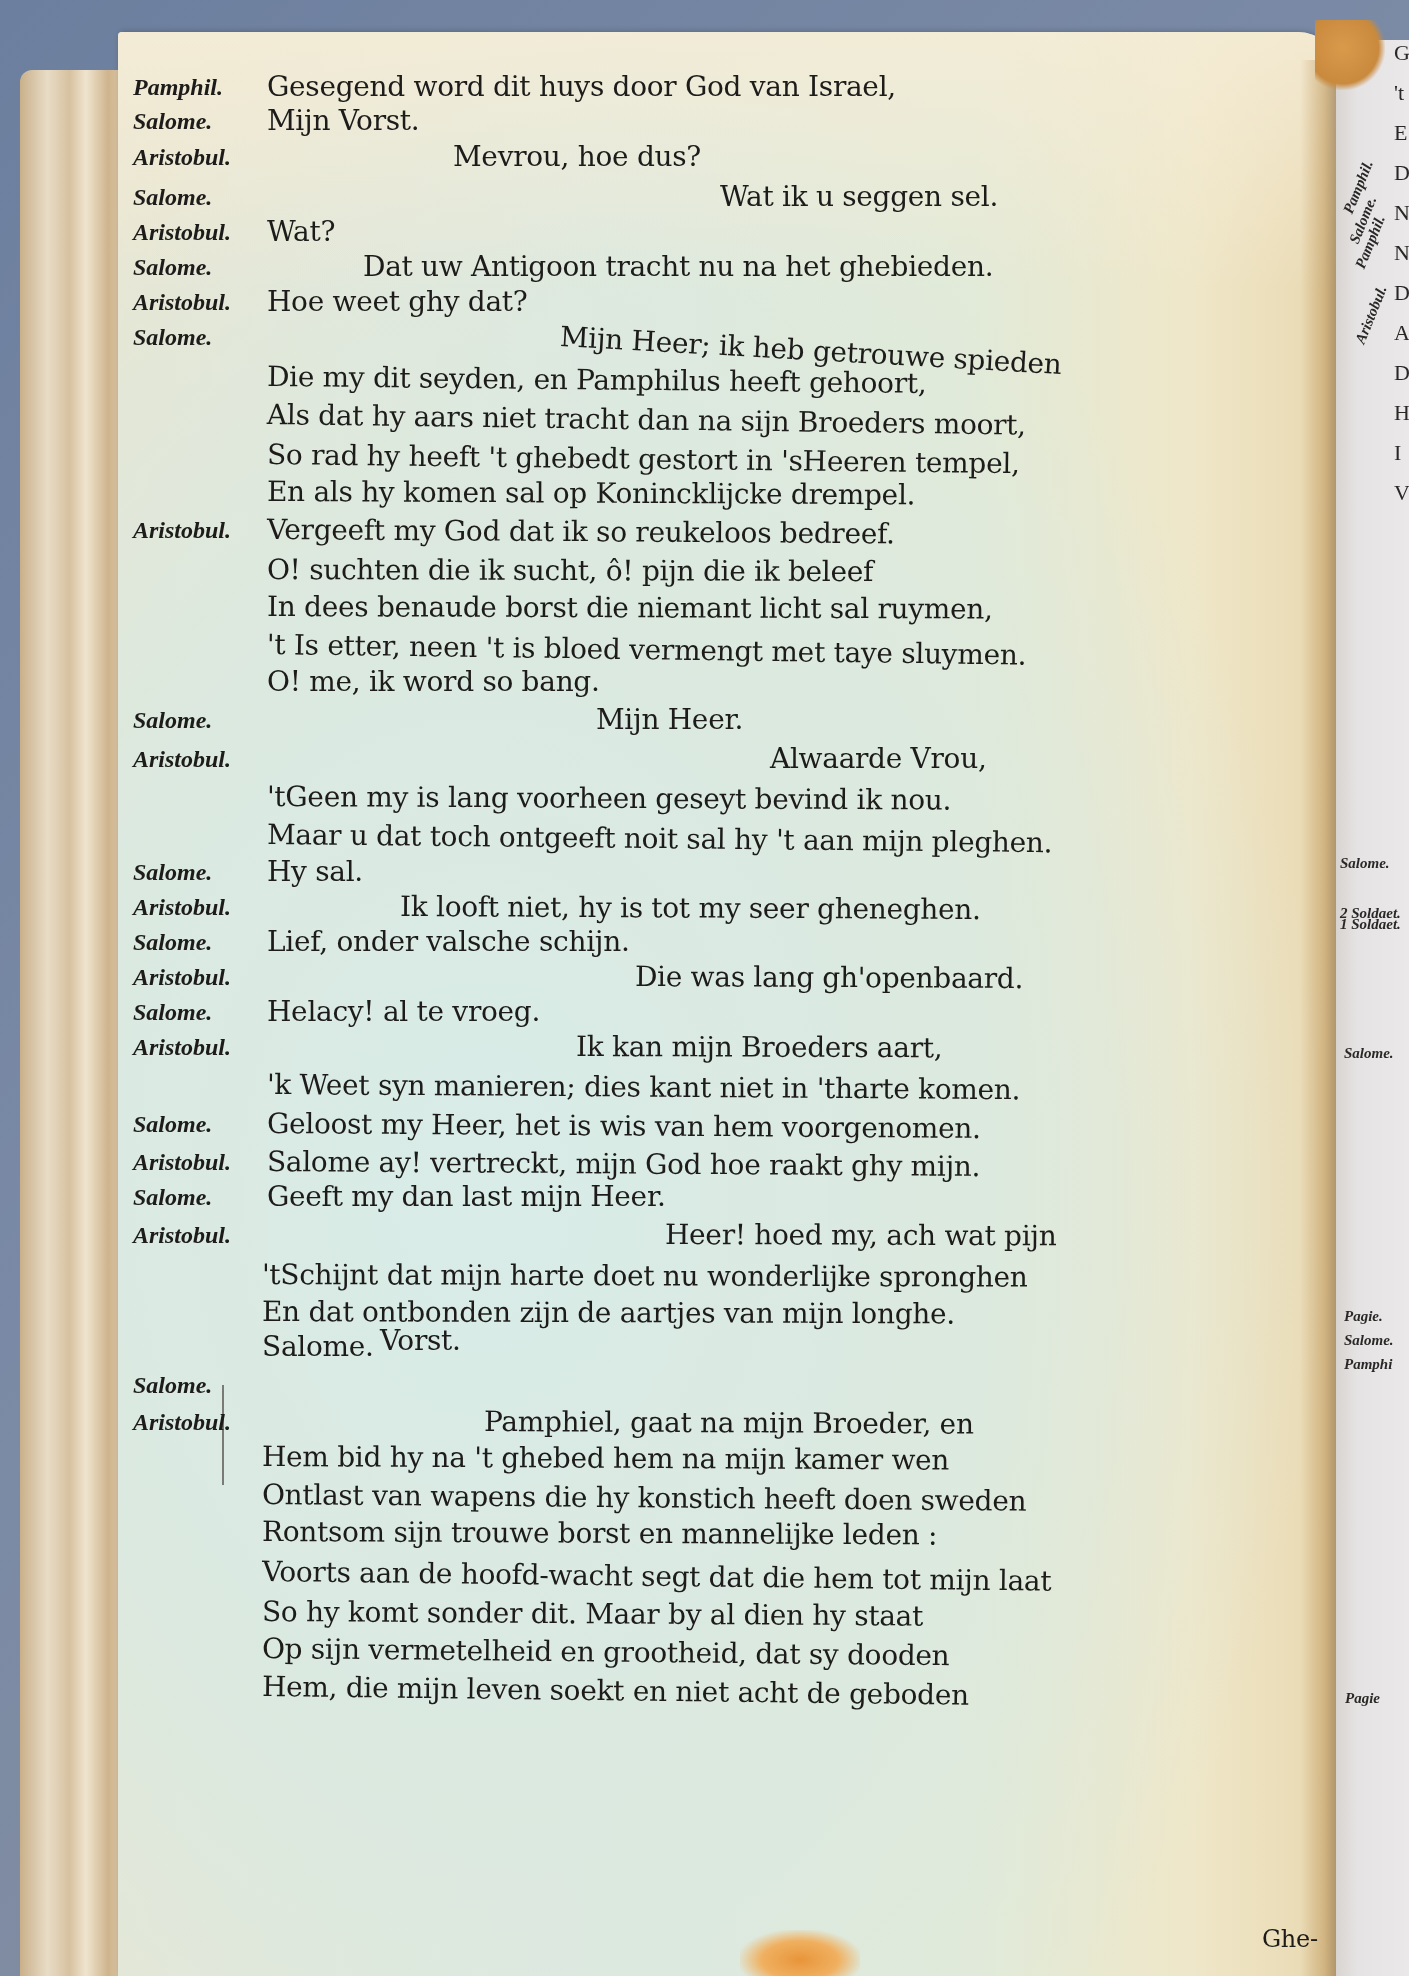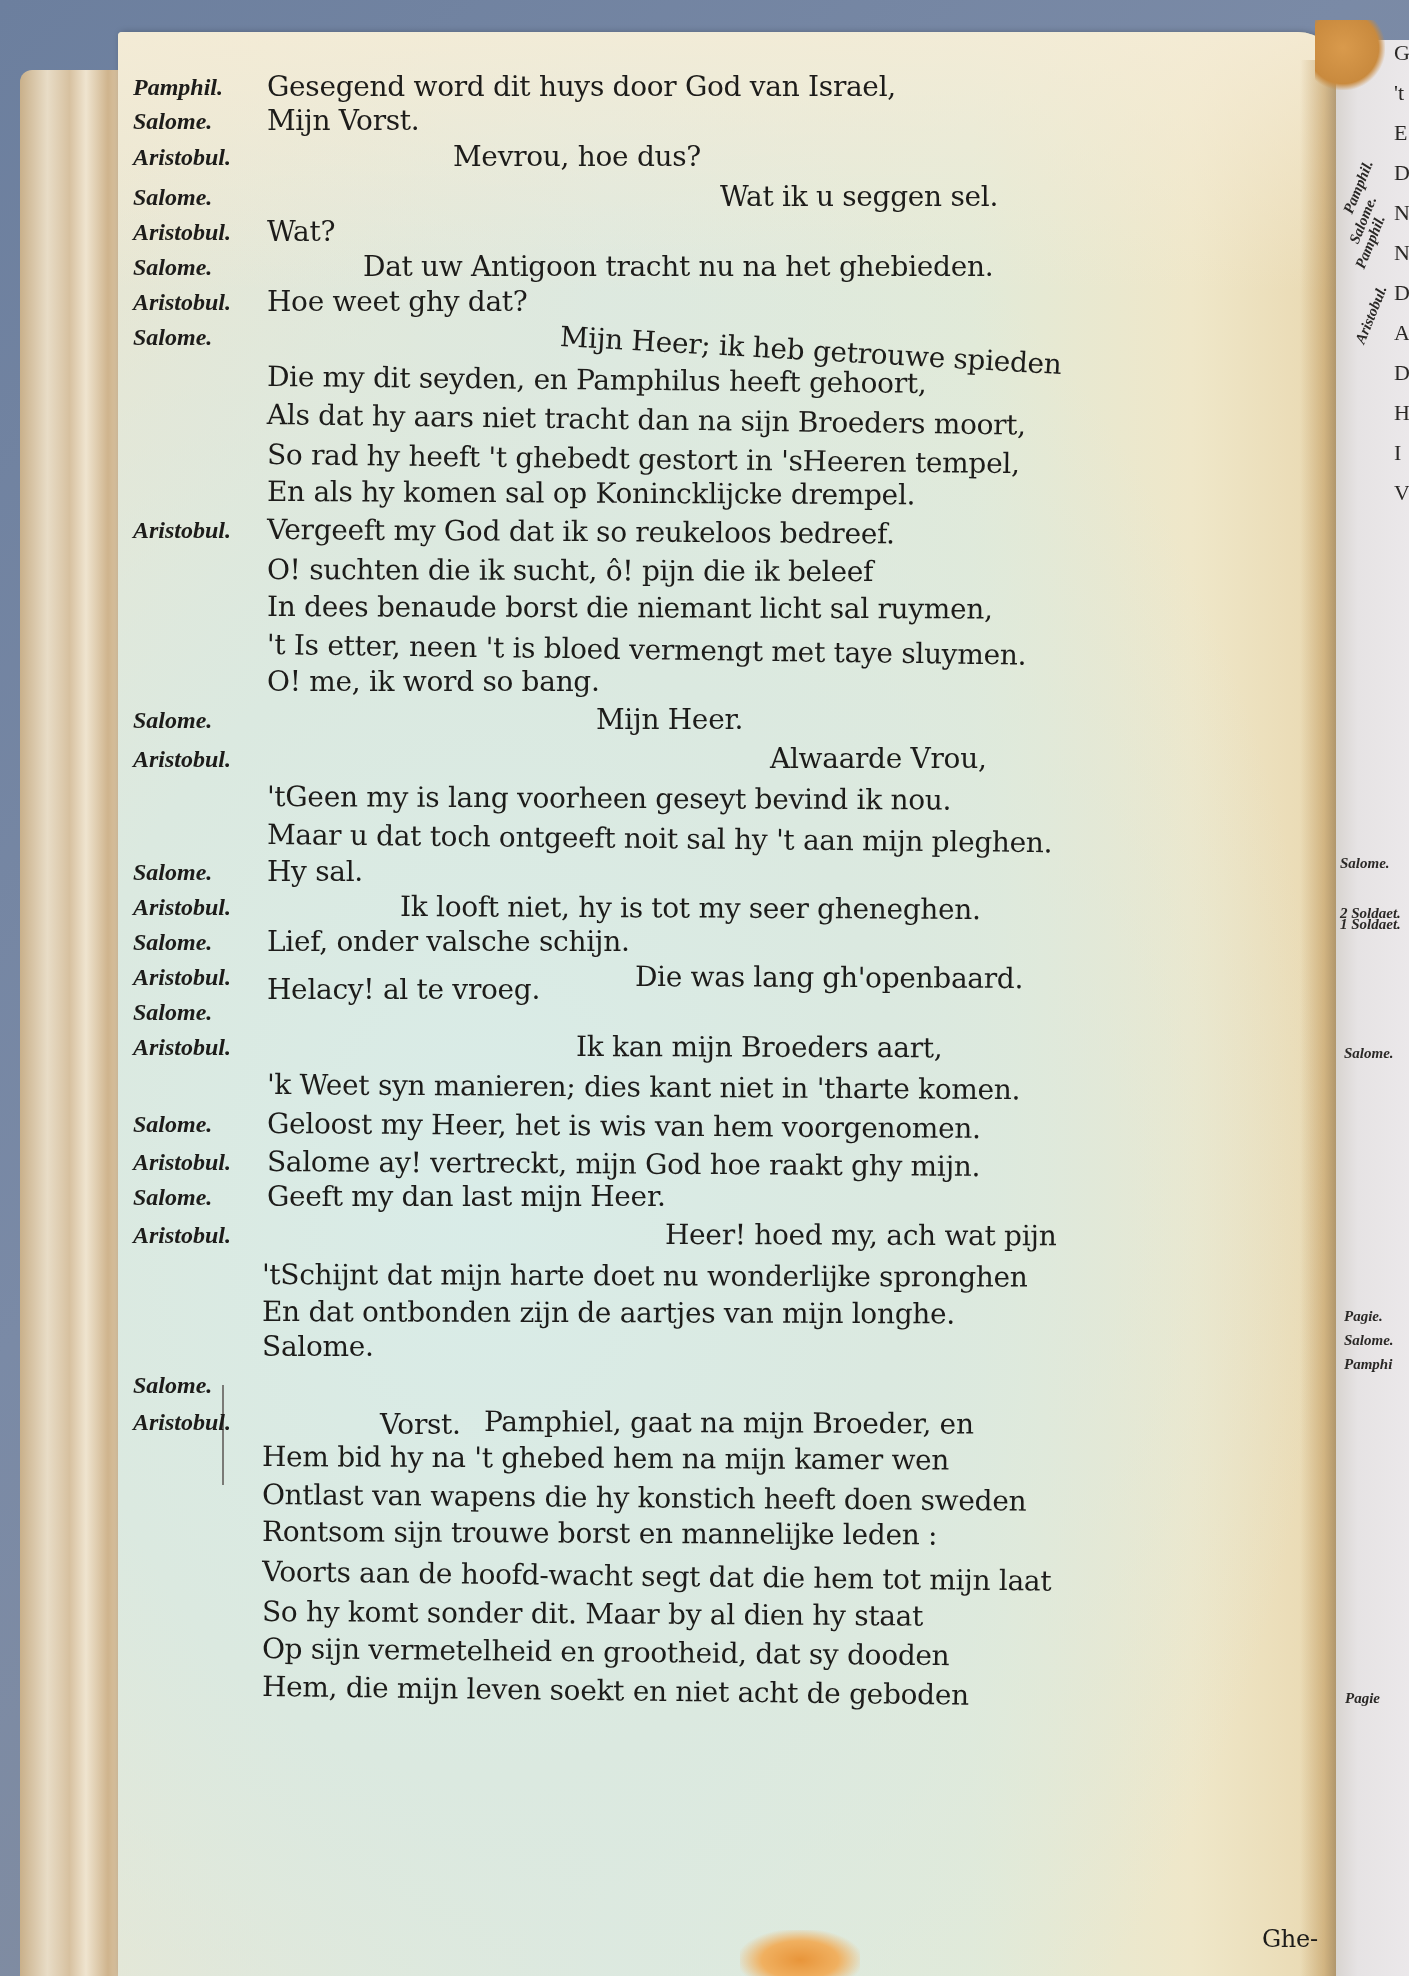--- a/index.html
+++ b/index.html
@@ -133,21 +133,21 @@
     <div>
       <span class="spk" style="left: 133px; top: 929px;">Salome.</span>
       <span class="line" style="left: 267px; top: 925px;">Lief, onder valsche schijn.</span>
     </div>
     <div>
       <span class="spk" style="left: 133px; top: 964px;">Aristobul.</span>
       <span class="line" style="left: 635px; top: 960px; transform: rotate(0.3deg); transform-origin: left center;">Die was lang gh'openbaard.</span>
     </div>
     <div>
       <span class="spk" style="left: 133px; top: 999px;">Salome.</span>
-      <span class="line" style="left: 267px; top: 973px;">Helacy! al te vroeg.</span>
+      <span class="line" style="left: 267px; top: 995px;">Helacy! al te vroeg.</span>
     </div>
     <div>
       <span class="spk" style="left: 133px; top: 1034px;">Aristobul.</span>
       <span class="line" style="left: 576px; top: 1030px; transform: rotate(0.2deg); transform-origin: left center;">Ik kan mijn Broeders aart,</span>
     </div>
     <div>
       <span class="spk" style="left: 133px; top: 1111px;">Salome.</span>
       <span class="line" style="left: 267px; top: 1107px; transform: rotate(0.4deg); transform-origin: left center;">Geloost my Heer, het is wis van hem voorgenomen.</span>
     </div>
     <div>
@@ -157,21 +157,21 @@
     <div>
       <span class="spk" style="left: 133px; top: 1184px;">Salome.</span>
       <span class="line" style="left: 267px; top: 1180px;">Geeft my dan last mijn Heer.</span>
     </div>
     <div>
       <span class="spk" style="left: 133px; top: 1222px;">Aristobul.</span>
       <span class="line" style="left: 665px; top: 1218px; transform: rotate(0.2deg); transform-origin: left center;">Heer! hoed my, ach wat pijn</span>
     </div>
     <div>
       <span class="spk" style="left: 133px; top: 1372px;">Salome.</span>
-      <span class="line" style="left: 380px; top: 1408px;">Vorst.</span>
+      <span class="line" style="left: 380px; top: 1324px;">Vorst.</span>
     </div>
     <div>
       <span class="spk" style="left: 133px; top: 1409px;">Aristobul.</span>
       <span class="line" style="left: 484px; top: 1405px; transform: rotate(0.3deg); transform-origin: left center;">Pamphiel, gaat na mijn Broeder, en</span>
     </div>
   </div>
 
 <div id="verses">
     <div>
       <span class="line" style="left: 267px; top: 360px; transform: rotate(0.6deg); transform-origin: left center;">Die my dit seyden, en Pamphilus heeft gehoort,</span>

